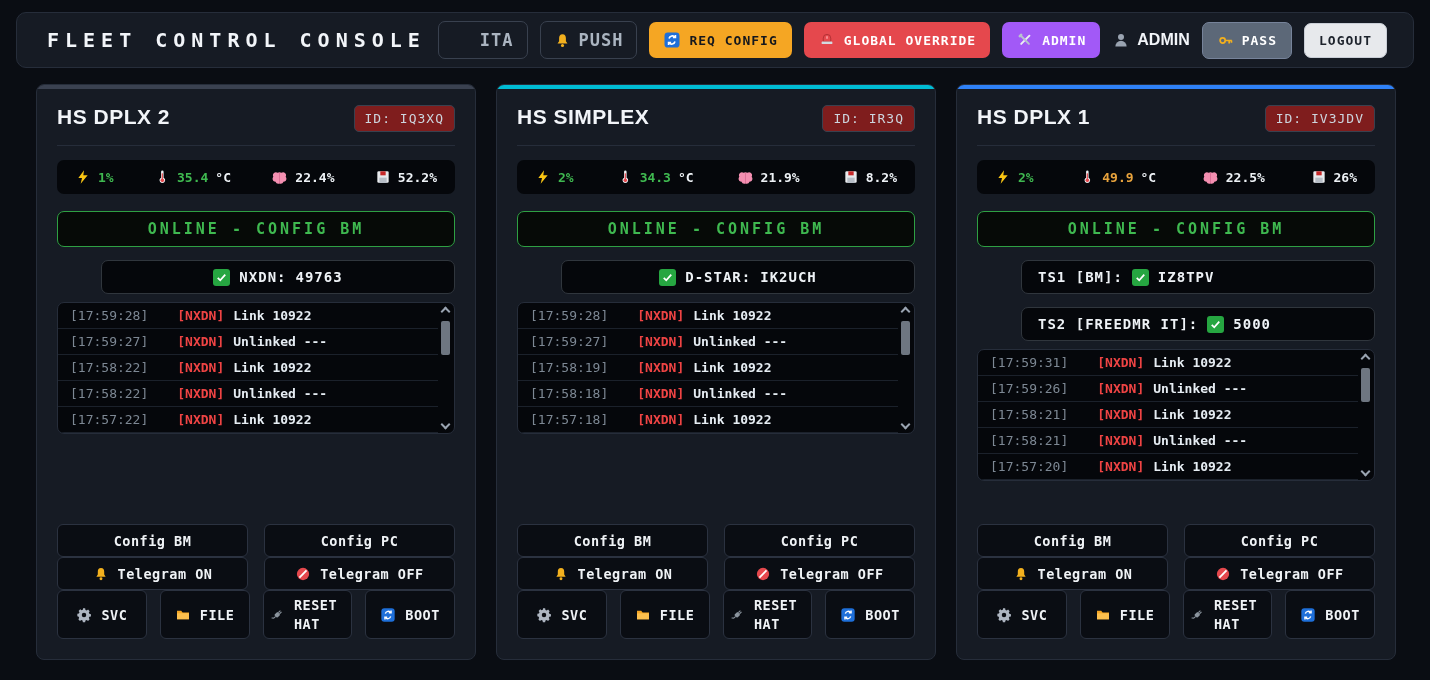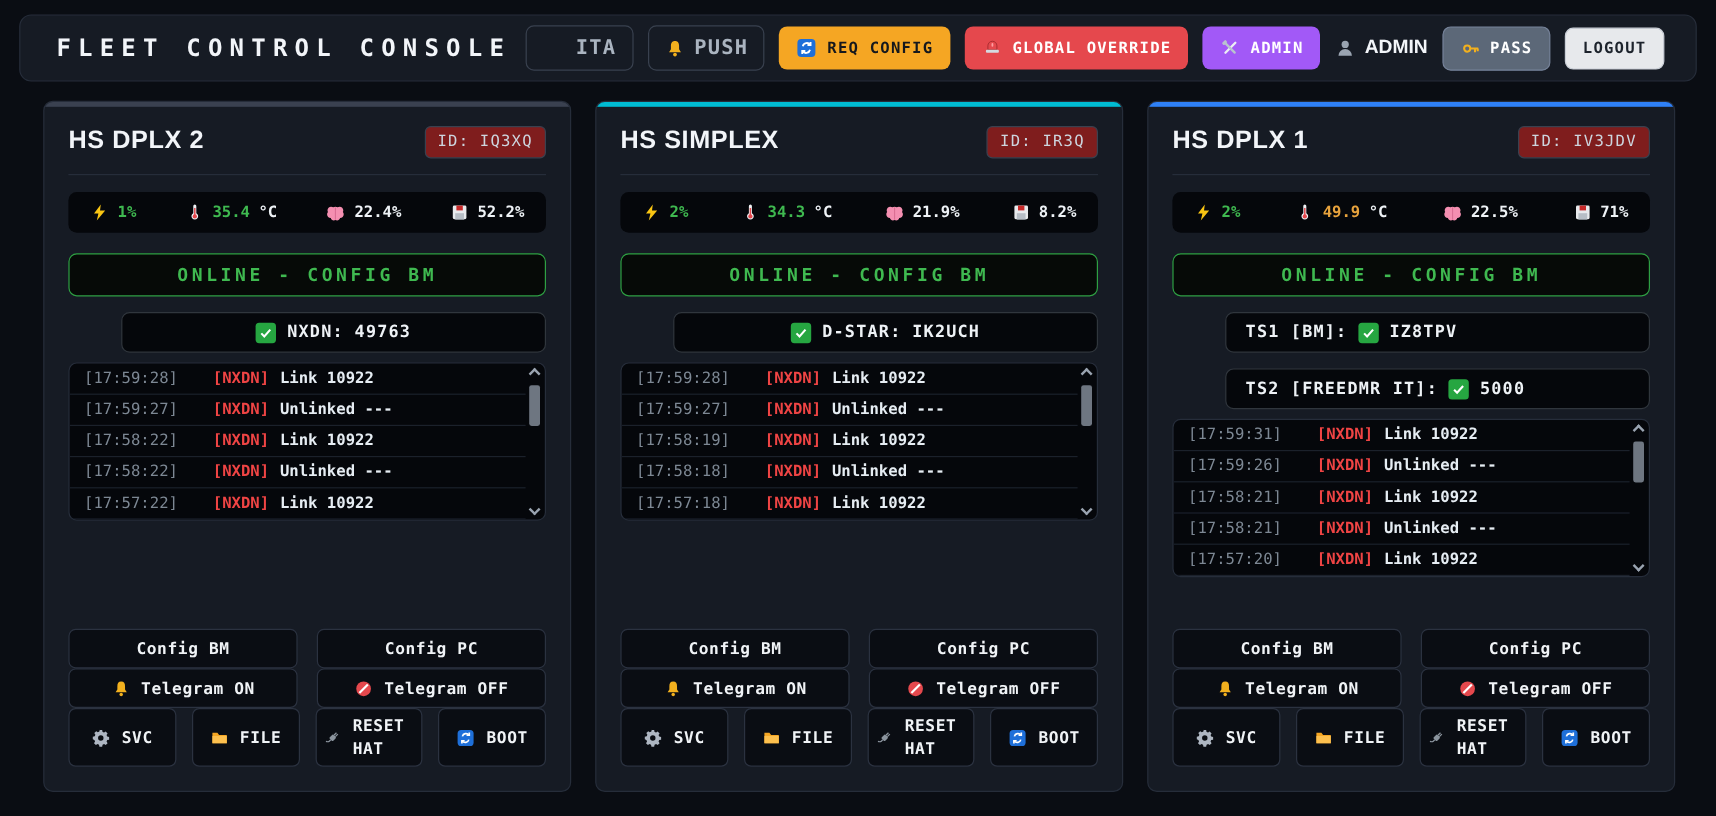--- a/index.html
+++ b/index.html
@@ -527,21 +527,21 @@
         <span class="stat">
             <svg class="icon" width="17" height="17" viewBox="0 0 24 24">
               <use href="#i-brain"></use>
             </svg>
             <b>22.5%</b>
           </span>
         <span class="stat">
             <svg class="icon" width="16" height="16" viewBox="0 0 24 24">
               <use href="#i-floppy"></use>
             </svg>
-            <b>71%</b>
+            <b>26%</b>
           </span>
       </div>
       <div class="status-banner">ONLINE - CONFIG BM</div>
       <div class="info-row">
         <span>TS1 [BM]:</span>
         <span class="check">
             <svg width="15" height="15" viewBox="0 0 24 24">
               <use href="#i-check"></use>
             </svg>
           </span>

